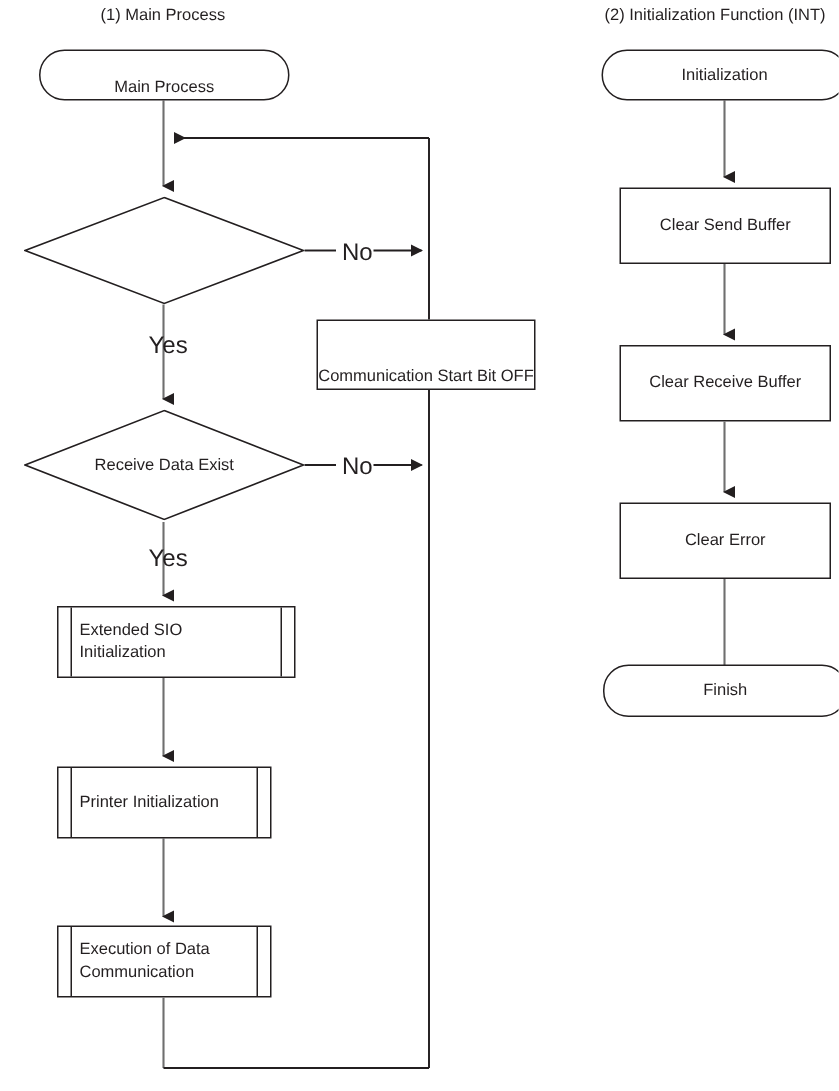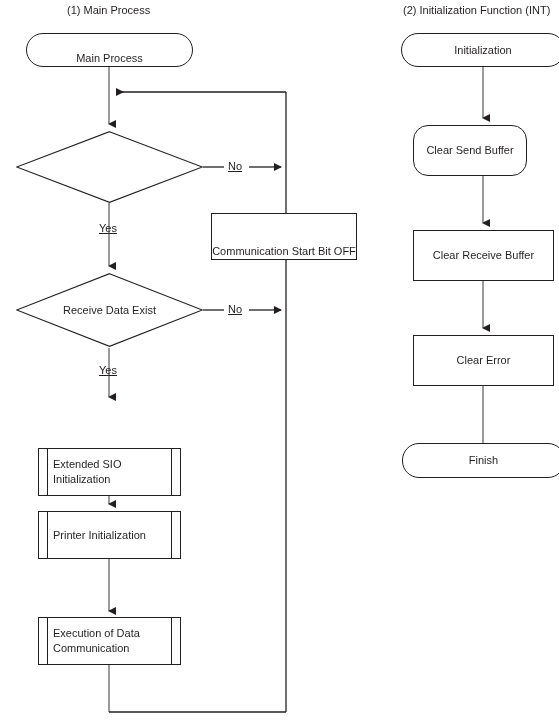--- a/index.html
+++ b/index.html
@@ -85,24 +85,23 @@
     line-height: 15px;
   }
   .caption {
     position: absolute;
     font-size: 11px;
     color: #231f20;
     white-space: nowrap;
   }
   .edgelabel {
     position: absolute;
-    font-size: 11px;
+    font-size: 16px;
     color: #231f20;
     white-space: nowrap;
-    text-decoration: underline;
   }
 </style>
 </head>
 <body>
 
 <div id="canvas">
 
   <svg class="lines" viewBox="0 0 559 727" width="559" height="727" xmlns="http://www.w3.org/2000/svg">
     <defs>
       <marker id="arrowdown" markerWidth="10" markerHeight="10" refX="5" refY="8" orient="auto" markerUnits="userSpaceOnUse">
@@ -178,39 +177,39 @@
     <svg class="dshape" viewBox="0 0 187 74" preserveAspectRatio="none">
       <polygon points="93.5,0.7 186.3,37 93.5,73.3 0.7,37" fill="#ffffff" stroke="#231f20" stroke-width="1.1" vector-effect="non-scaling-stroke"></polygon>
     </svg>
     <span class="dtext">Receive Data Exist</span>
   </div>
 
   <div class="edgelabel" style="left:86px; top:364px;">Yes</div>
 
   <div class="edgelabel" style="left:215px; top:303px;">No</div>
 
-  <div class="node predefined" style="left:25px; top:404px; width:143px; height:48px;margin-top:44px;">
+  <div class="node predefined" style="left:25px; top:404px; width:159px; height:48px;">
     <span class="ptext">Extended SIO Initialization</span>
   </div>
 
   <div class="node predefined" style="left:25px; top:511px; width:143px; height:48px;">
     <span class="ptext">Printer Initialization</span>
   </div>
 
   <div class="node predefined" style="left:25px; top:617px; width:143px; height:48px;">
     <span class="ptext">Execution of Data Communication</span>
   </div>
 
   <div class="caption" style="left:390px; top:4px;">(2) Initialization Function (INT)</div>
 
   <div class="node terminator" style="left:388px; top:33px; width:164px; height:34px;">
     <span>Initialization</span>
   </div>
 
-  <div class="node process" style="left:400px; top:125px; width:114px; height:51px;border-radius:15px;">
+  <div class="node process" style="left:400px; top:125px; width:141px; height:51px;">
     <span>Clear Send Buffer</span>
   </div>
 
   <div class="node process" style="left:400px; top:230px; width:141px; height:51px;">
     <span>Clear Receive Buffer</span>
   </div>
 
   <div class="node process" style="left:400px; top:335px; width:141px; height:51px;">
     <span>Clear Error</span>
   </div>

